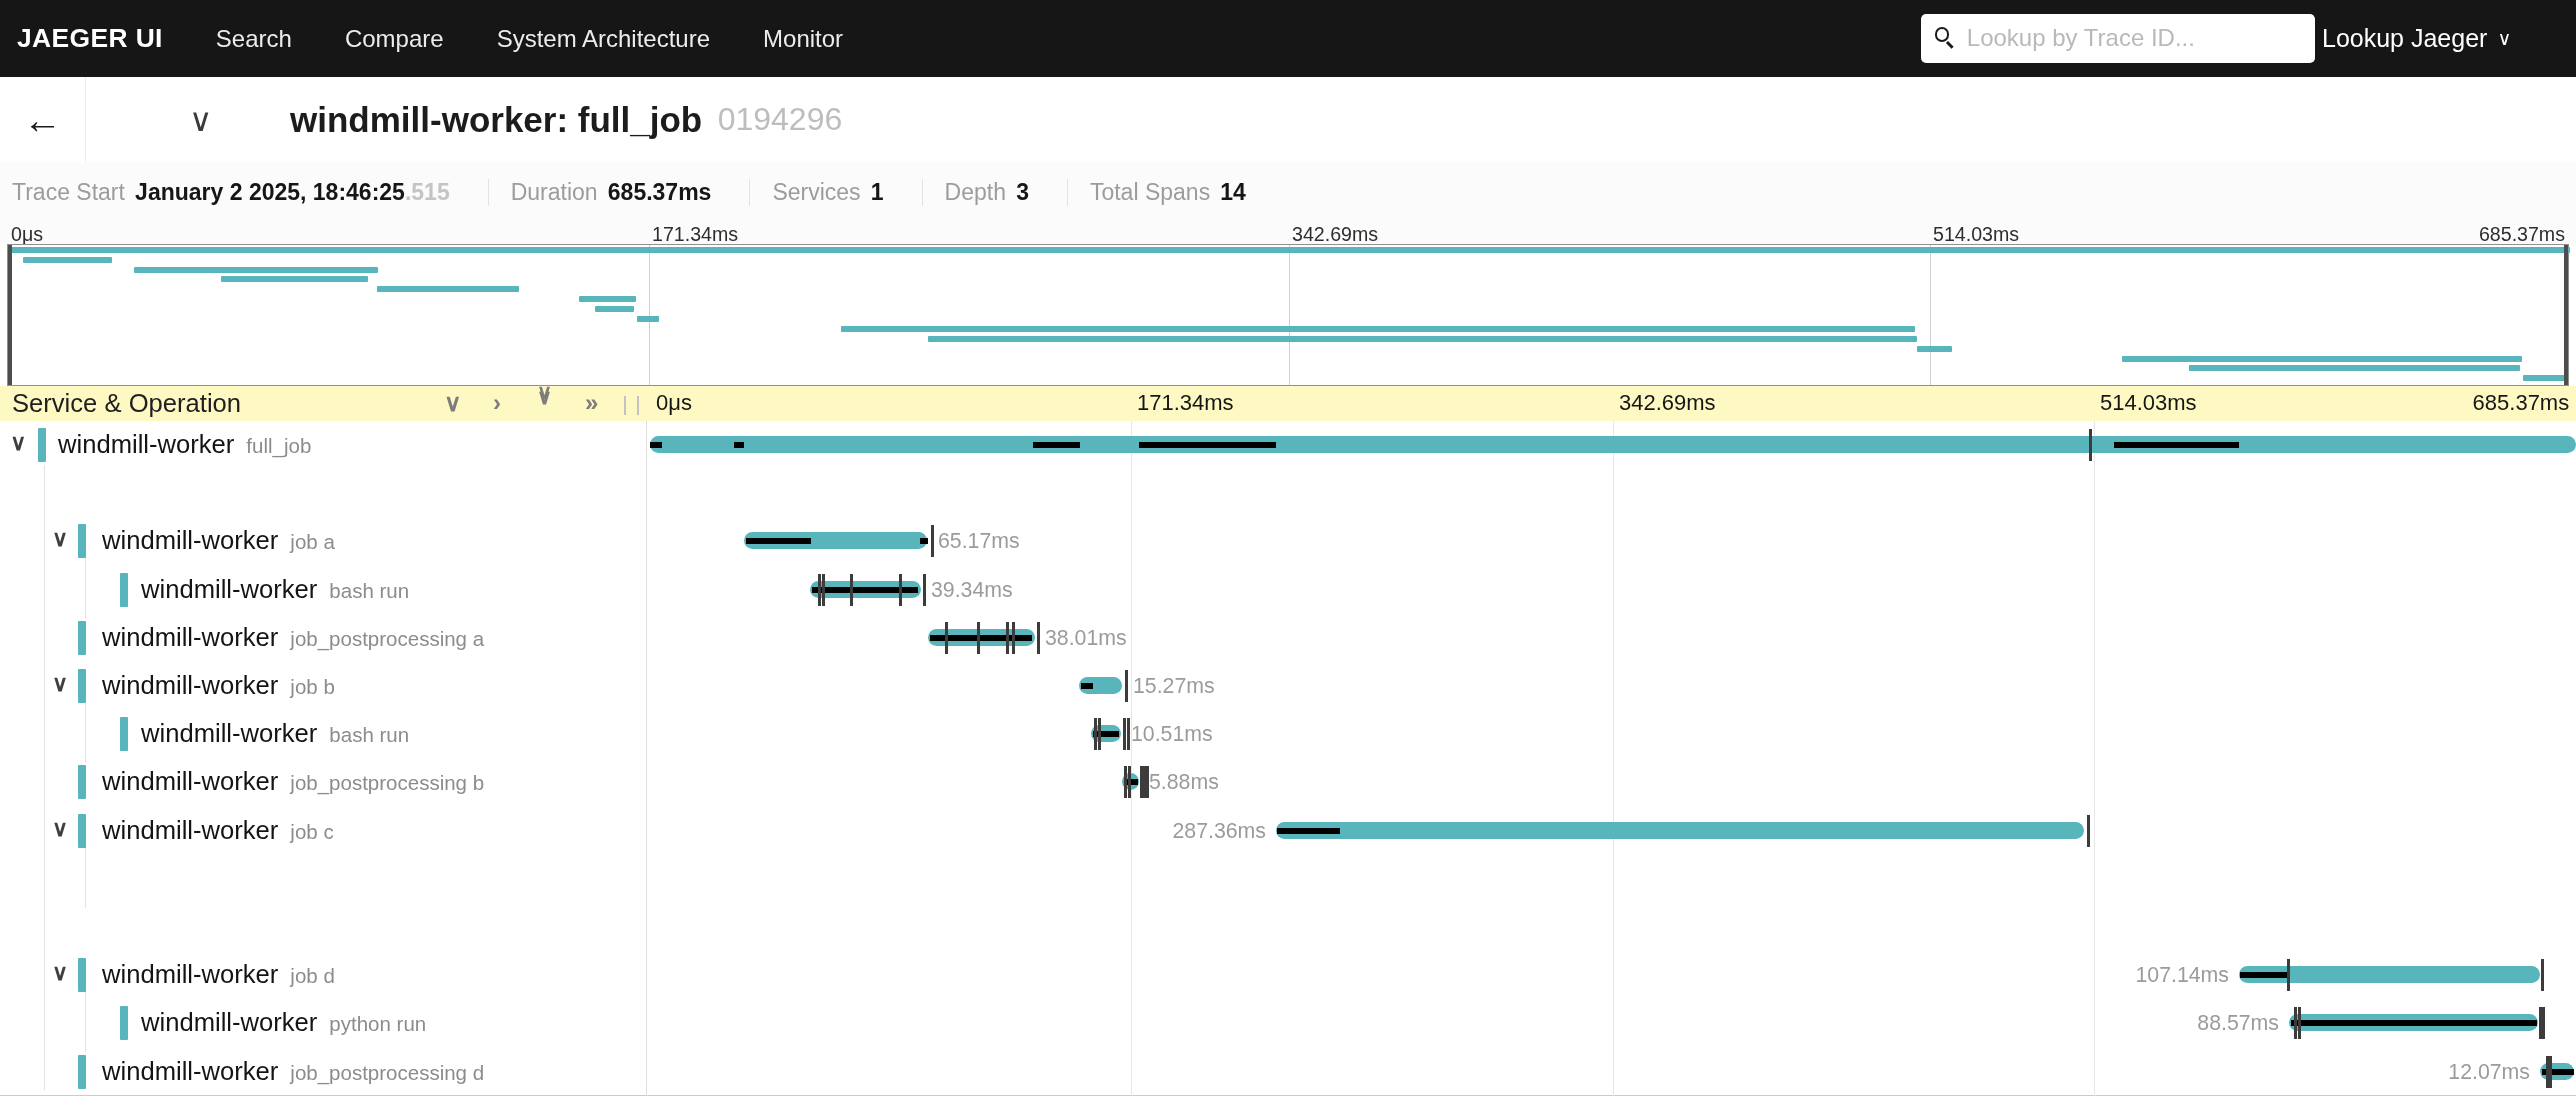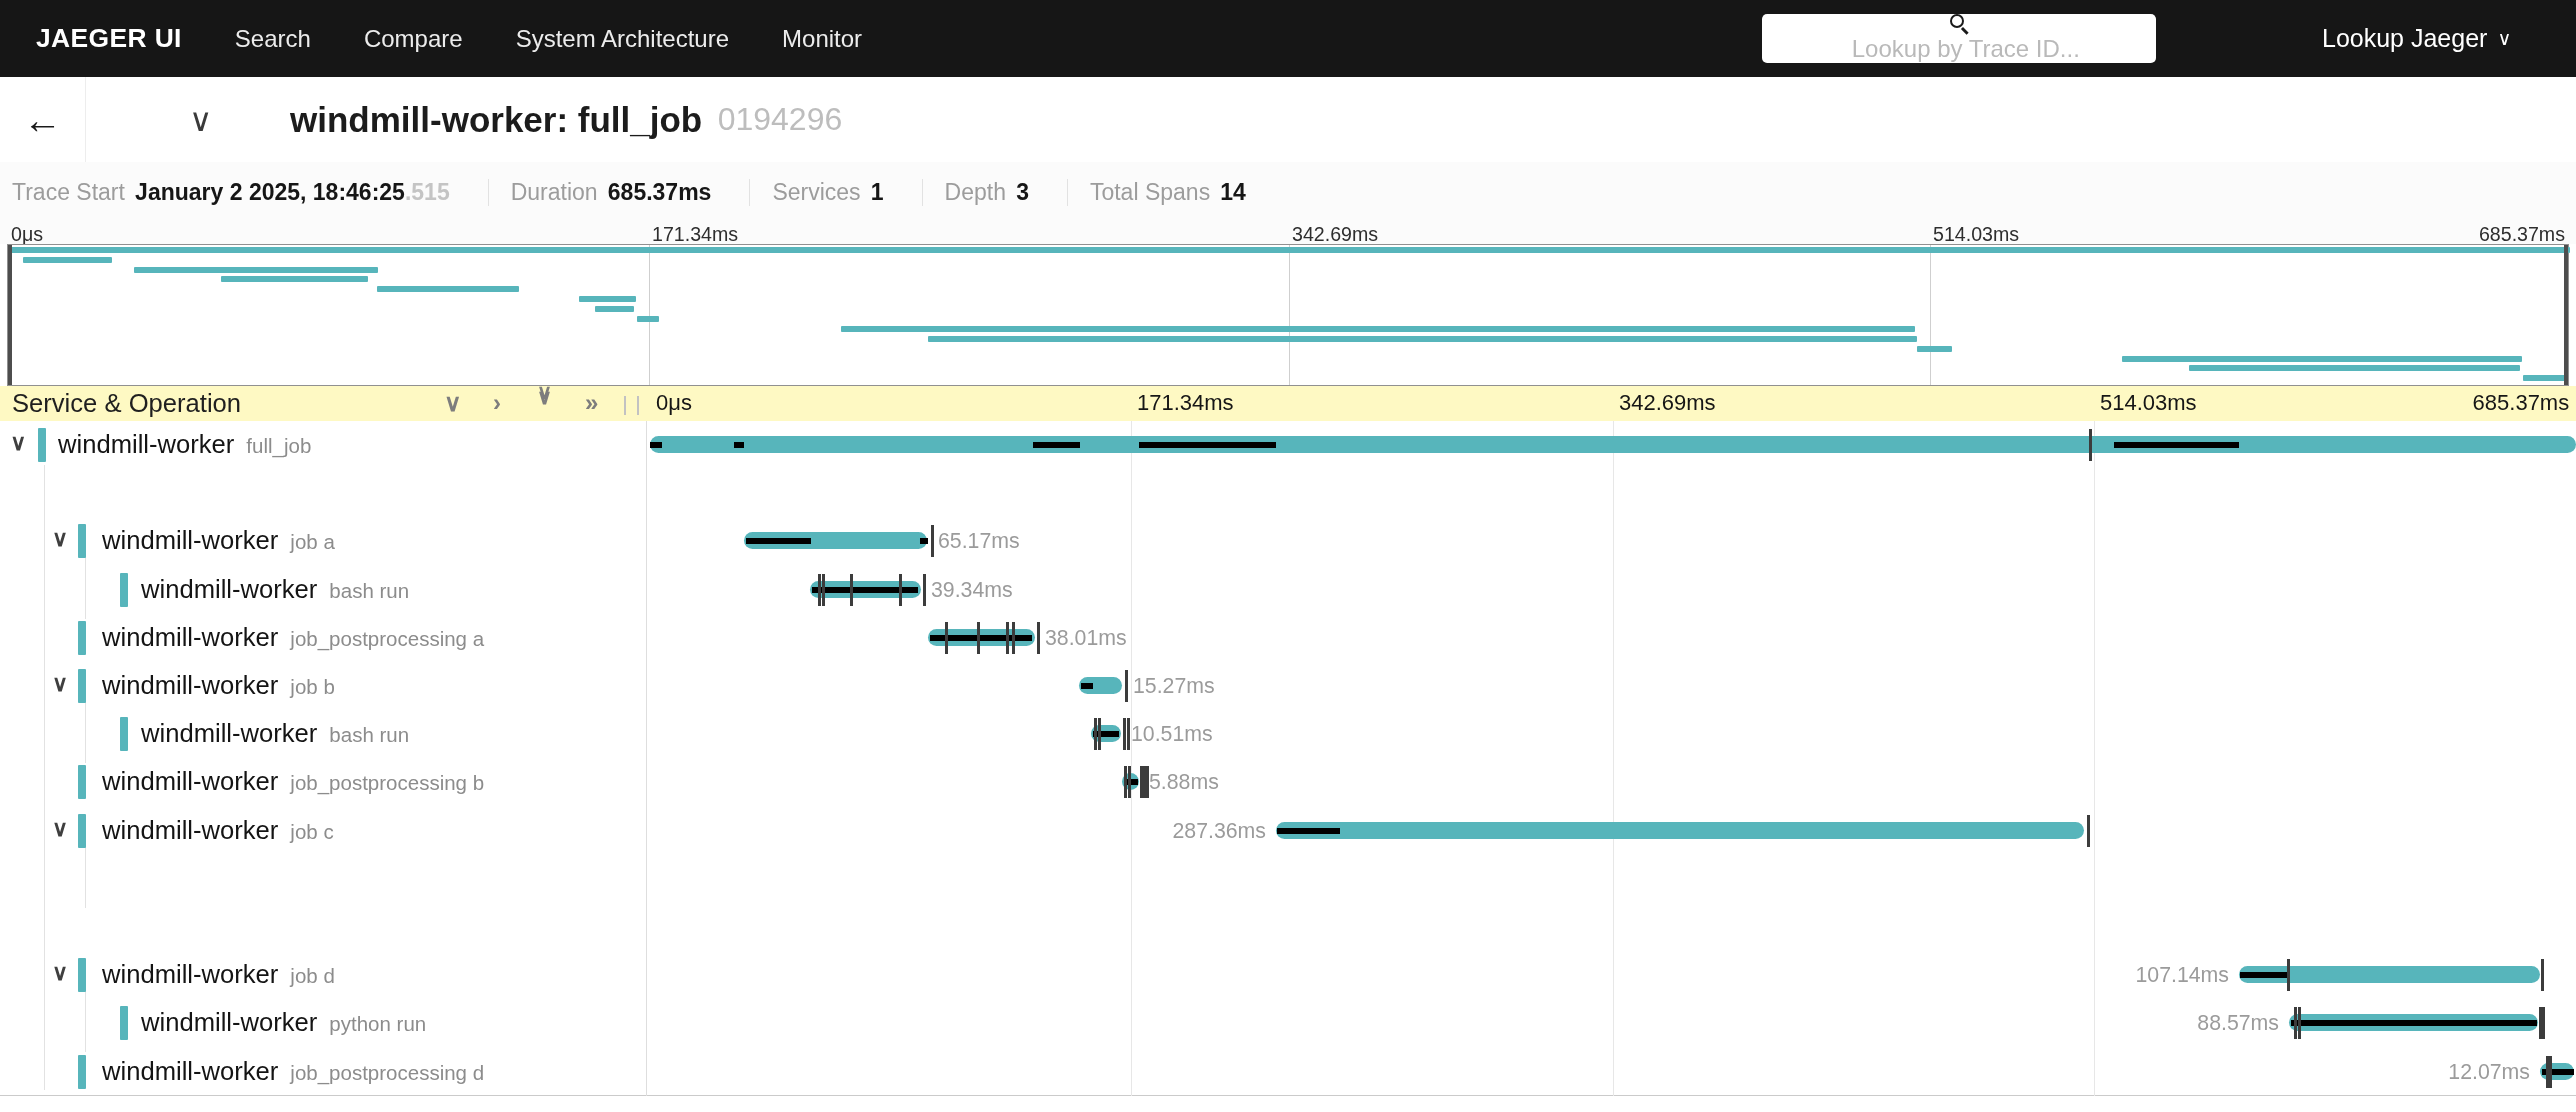--- a/index.html
+++ b/index.html
@@ -2,24 +2,24 @@
 <html style="font-size:13.6px"><head>
 <meta charset="utf-8">
 <style>
   * { margin:0; padding:0; box-sizing:border-box; }
   html,body { width:2576px; height:1112px; background:#fff; overflow:hidden;
     font-family:"Liberation Sans", sans-serif; }
 
   
   #topnav { position:absolute; left:0; top:0; width:2576px; height:77px;
     background:#161616; display:flex; align-items:center; }
-  .brand { color:#fff; font-size:26.4px; font-weight:bold; margin-left:36px; letter-spacing:0.4px; }
+  .brand { color:#fff; font-size:26.4px; font-weight:bold; margin-left:17px; letter-spacing:0.4px; }
   .navitem { color:#ececec; font-size:24px; margin-left:53px; cursor:pointer; }
-  #nav-search { position:absolute; left:1762px; top:13.6px; width:394px; height:49px;
-    background:#fff; border-radius:5.1px; display:flex; align-items:center; padding-left:13.6px;flex-direction:column; }
+  #nav-search { position:absolute; left:1921px; top:13.6px; width:394px; height:49px;
+    background:#fff; border-radius:5.1px; display:flex; align-items:center; padding-left:13.6px; }
   .mag { position:relative; width:22px; height:22px; margin-right:10.2px; }
   .mag .lens { position:absolute; left:0; top:0; width:14.5px; height:14.5px;
     border:2.6px solid #1a1a1a; border-radius:50%; }
   .mag .tail { position:absolute; left:13.6px; top:13.6px; width:7.7px; height:2.6px;
     background:#1a1a1a; transform:rotate(45deg); transform-origin:0 0; }
   #nav-search .ph { color:#b9b9b9; font-size:24px; }
   #about { position:absolute; left:2322px; top:0; height:77px; display:flex;
     align-items:center; color:#fff; font-size:25px; cursor:pointer; }
   .chev-sm { font-size:19px; margin-left:10.2px; color:#fff; }
 

